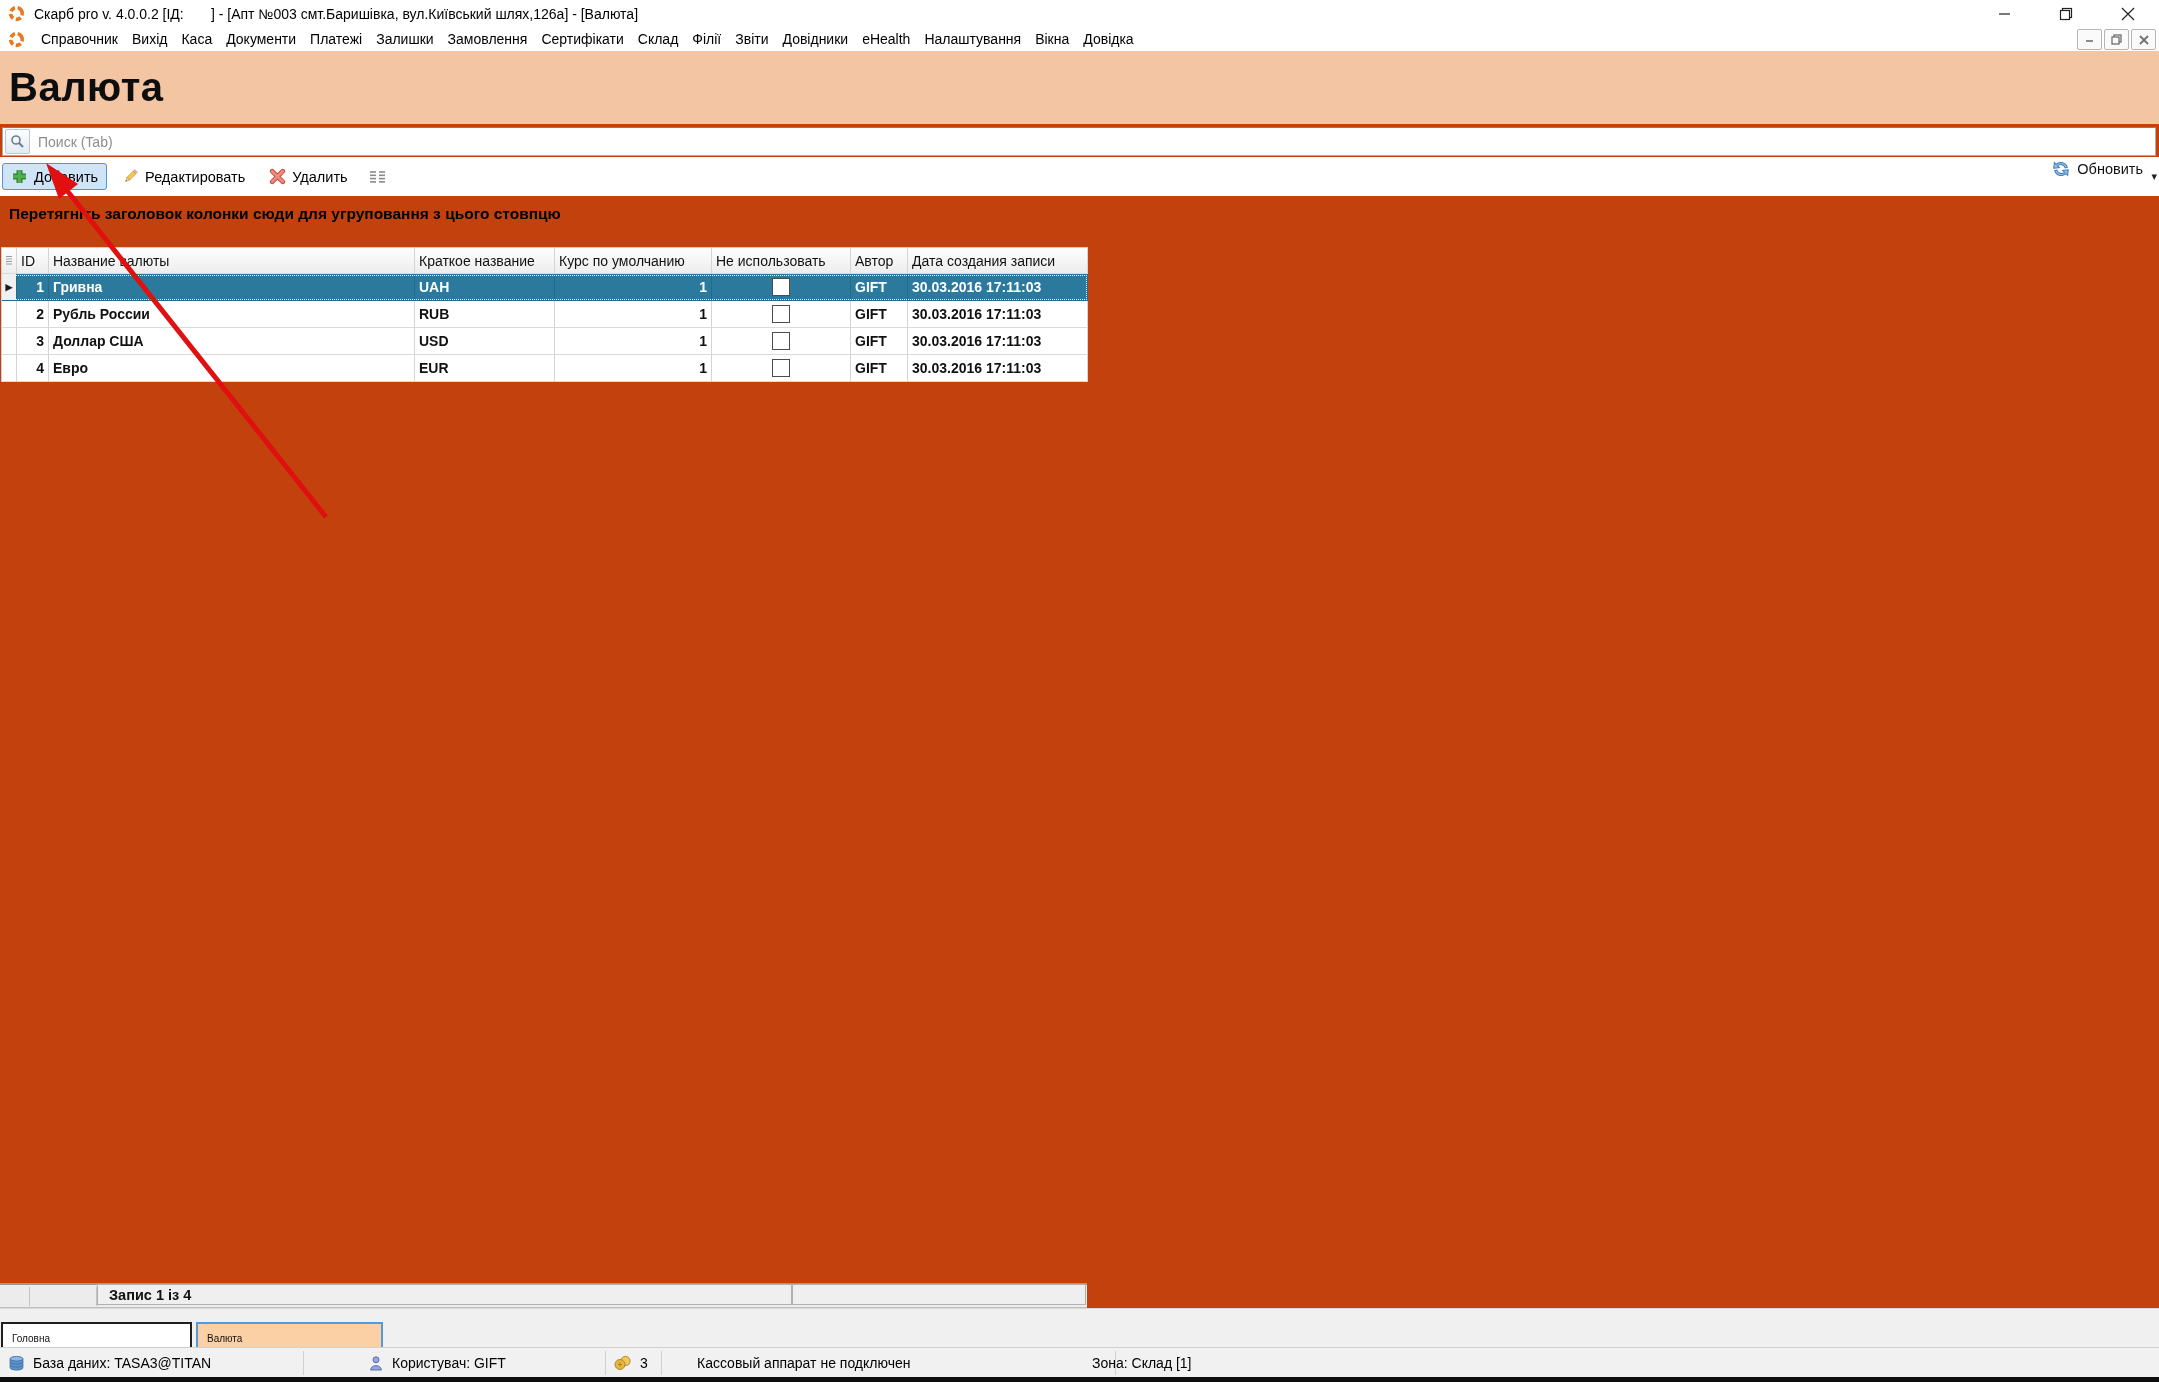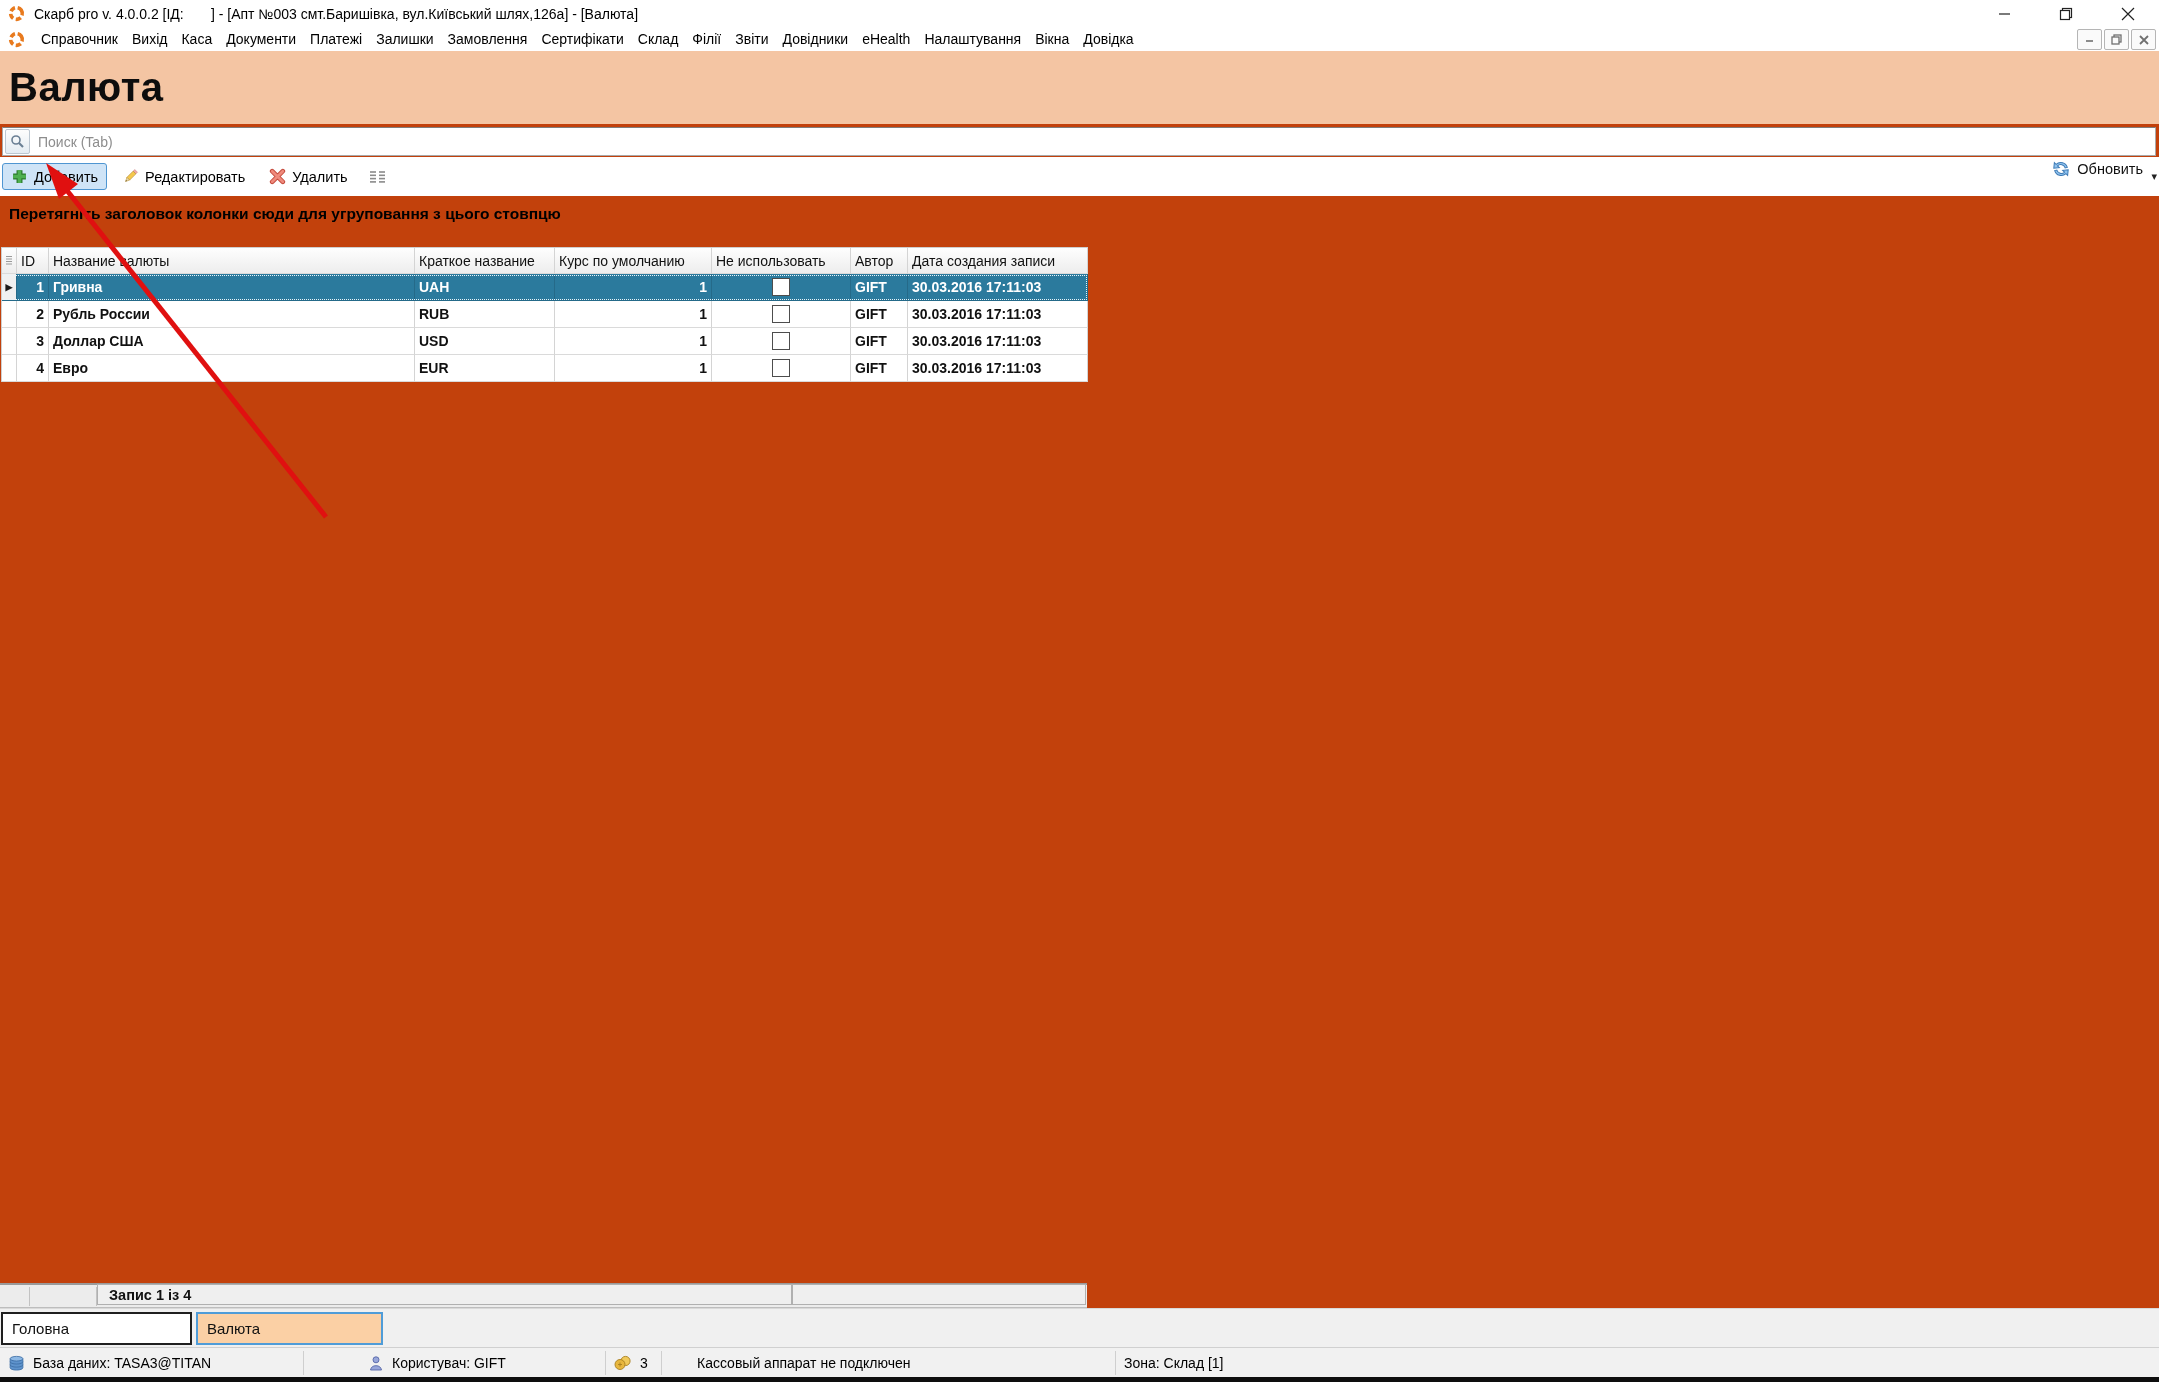--- a/index.html
+++ b/index.html
@@ -73,22 +73,22 @@
   
   .gridfooter{left:0;top:1283px;width:1087px;height:25px;background:#ececec;border-top:2px solid #9a9a9a;
               border-bottom:1px solid #bdbdbd;box-sizing:border-box;}
   .gf-div{position:absolute;top:2px;bottom:1px;width:1px;background:#c2c2c2;}
   .gf-box{position:absolute;left:97px;top:1px;width:695px;height:21px;border:1px solid #b0b0b0;background:#efefef;
           display:flex;align-items:center;font-size:14.5px;font-weight:bold;padding-left:11px;box-sizing:border-box;}
   .gf-right{position:absolute;left:792px;top:1px;width:294px;height:21px;border:1px solid #b0b0b0;background:#efefef;box-sizing:border-box;}
 
   
   .tabbar{left:0;top:1308px;width:2159px;height:39px;background:#f0f0f0;border-top:1px solid #d9d9d9;}
-  .tab{position:absolute;top:3px;height:33px;box-sizing:border-box;display:flex;align-items:center;
-       font-size:15px;padding-left:9px;}
+  .tab{position:absolute;top:13px;height:33px;box-sizing:border-box;display:flex;align-items:center;
+       font-size:10px;padding-left:9px;}
   .tab-home{left:1px;width:191px;background:#fff;border:2px solid #1f1f1f;}
   .tab-active{left:196px;width:187px;background:var(--tab_bg,#fbd0a5);border:2px solid var(--tab_border,#4f9cd8);}
 
   
   .statusbar{left:0;top:1347px;width:2159px;height:30px;background:#f1f1f1;border-top:1px solid #d0d0d0;
              font-size:14px;color:#000;}
   .sb-item{position:absolute;top:0;height:30px;display:flex;align-items:center;gap:8px;}
   .sb-sep{position:absolute;top:3px;height:24px;width:1px;background:#cfcfcf;}
 
   .blackstrip{left:0;top:1377px;width:2159px;height:5px;background:#0e0e0e;}
@@ -352,21 +352,21 @@
         <circle cx="6" cy="9.5" r="5" fill="#e7b63e" stroke="#a87f1f" stroke-width="0.9"></circle>
         <path d="M4 9.5 H8 M6 7.5 V11.5" stroke="#a87f1f" stroke-width="0.9"></path>
       </svg>
       <span>3</span>
     </div>
     <div class="sb-sep" style="left:661px;"></div>
     <div class="sb-item" style="left:671px;margin-left:26px;">
       <span>Кассовый аппарат не подключен</span>
     </div>
     <div class="sb-sep" style="left:1115px;"></div>
-    <div class="sb-item" style="left:1124px;">
+    <div class="sb-item" style="left:1092px;">
       <span>Зона: Склад [1]</span>
     </div>
   </div>
 
   <div class="abs blackstrip"></div>
 
   <svg class="abs arrow-overlay" width="2159" height="1382" viewBox="0 0 2159 1382">
     <line x1="65" y1="188" x2="326" y2="517" stroke="var(--arrow_red,#e01010)" stroke-width="5"></line>
     <polygon points="46,163 78,184 59,199" fill="var(--arrow_red,#e01010)"></polygon>
   </svg>

